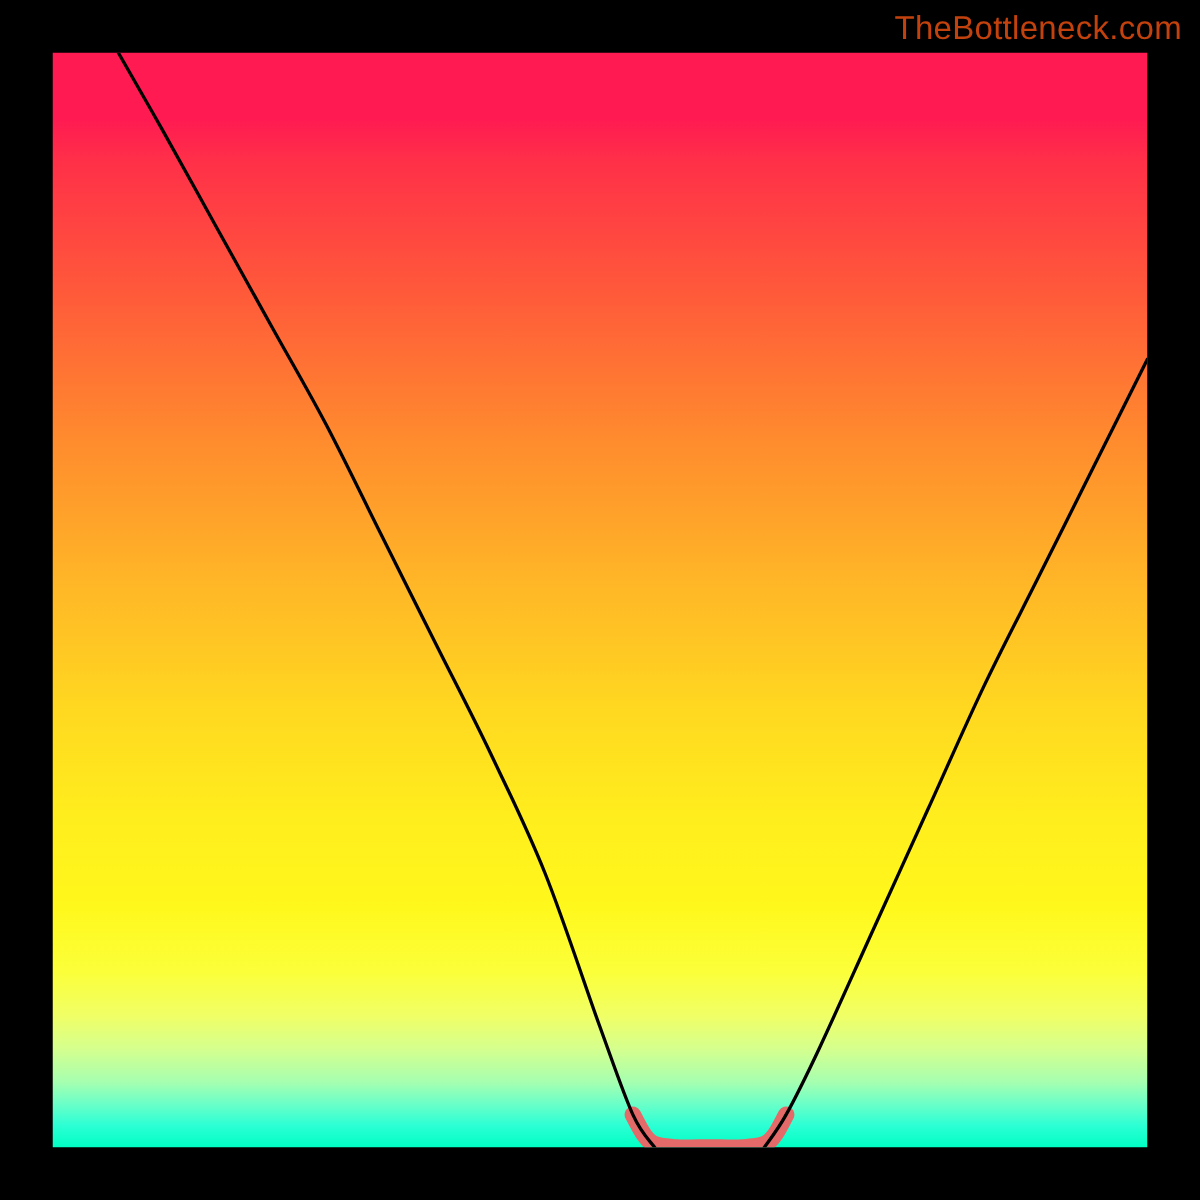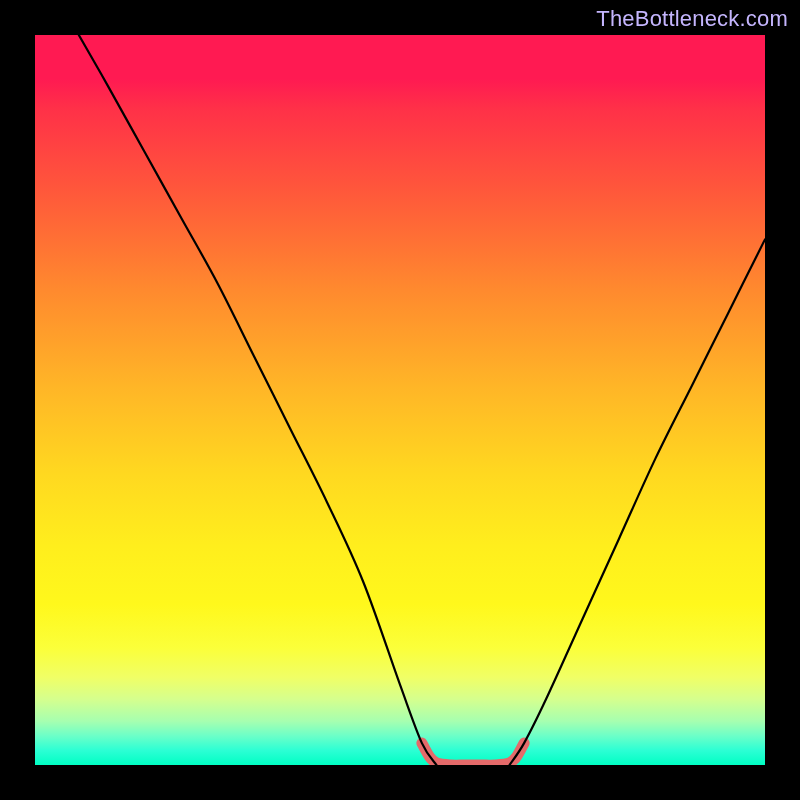--- a/index.html
+++ b/index.html
@@ -49,21 +49,21 @@
     );
   }
   svg.curves {
     position: absolute;
     inset: 0;
   }
   .watermark {
     position: absolute;
     top: 6px;
     right: 12px;
-    color: #c4b5fd;
+    color: #c2410c;
     font-size: 22px;
     letter-spacing: 0.2px;
     user-select: none;
   }
 </style>
 </head>
 <body>
 
 <div class="frame">
 

